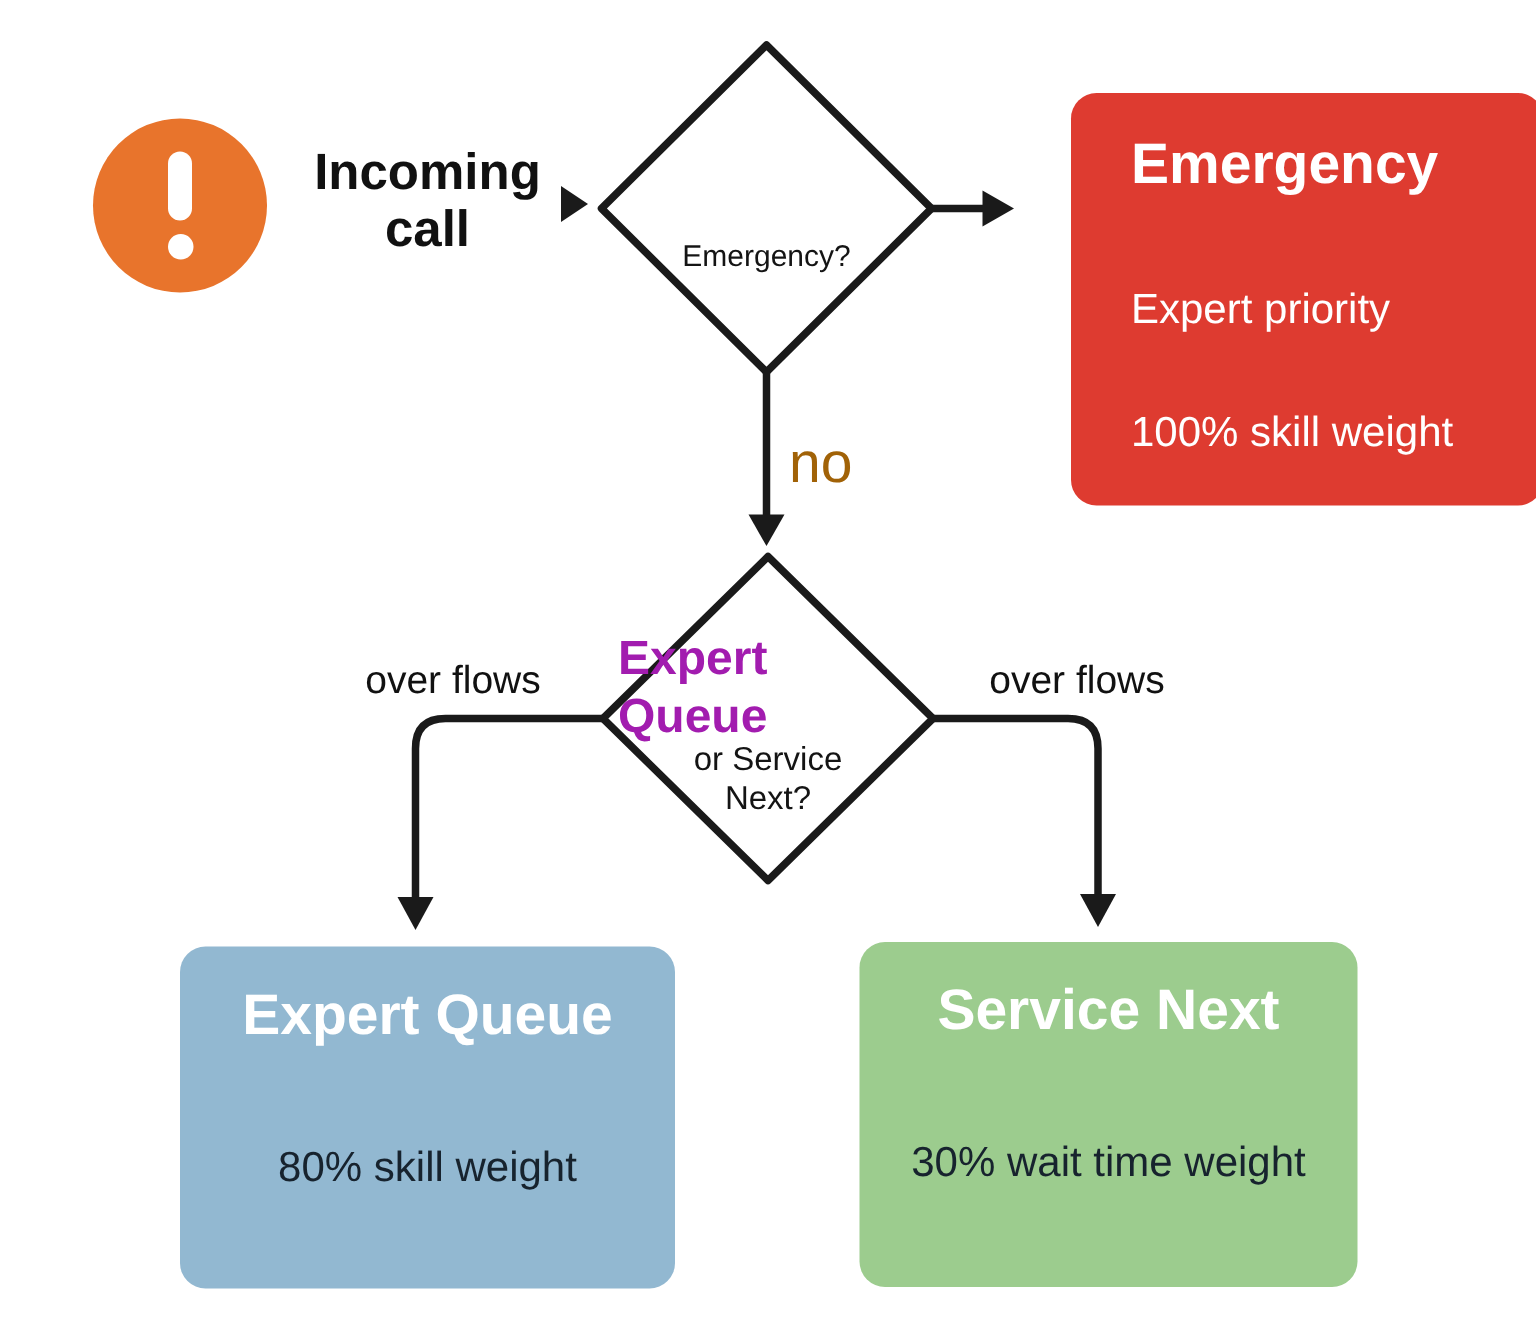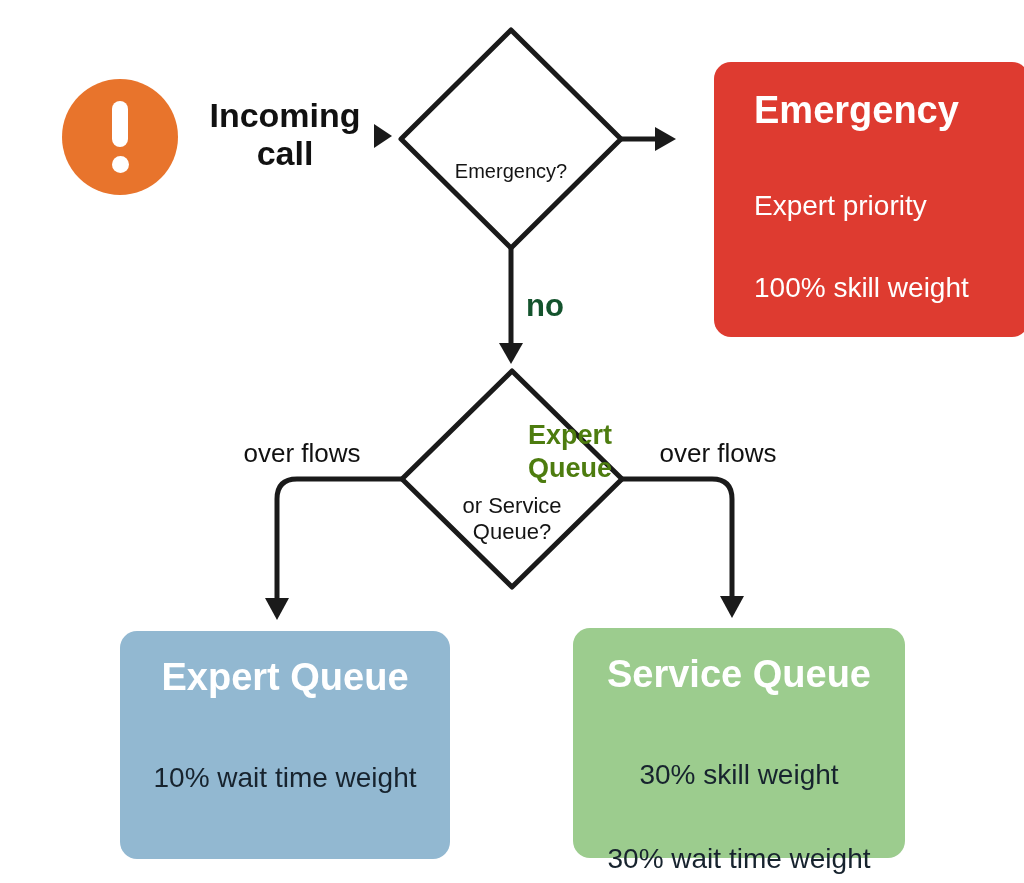--- a/index.html
+++ b/index.html
@@ -26,25 +26,25 @@
     left:197px;top:96px;width:176px;
     text-align:center;font-size:34px;font-weight:bold;color:#111;
     line-height:1.12;white-space:pre-line;
   }
 
   .diamond-label-1{
     left:411px;top:124px;width:200px;text-align:center;
     font-size:20px;font-weight:500;color:#141414;margin-top:36px;
   }
   .edge-label-no{
-    left:526px;top:288px;font-size:31px;font-weight:bold;color:#14532d;
+    left:526px;top:288px;font-size:38px;font-weight:normal;color:#a16207;
   }
   .diamond2-title{
-    left:412px;top:419px;width:200px;text-align:right;
-    font-size:27px;font-weight:bold;color:#4d7c0f;
+    left:412px;top:419px;width:200px;text-align:left;
+    font-size:32px;font-weight:bold;color:#a21caf;
     line-height:1.22;white-space:pre-line;
   }
   .diamond2-subtitle{
     left:412px;top:493px;width:200px;text-align:center;
     font-size:22px;font-weight:400;color:#141414;
     line-height:1.16;white-space:pre-line;
   }
   .overflow-label{
     width:180px;text-align:center;top:438px;
     font-size:26px;font-weight:400;color:#111;
@@ -109,45 +109,44 @@
   <div class="abs incoming-label">Incoming
 call</div>
 
   <div class="abs diamond-label-1">Emergency?</div>
 
   <div class="abs edge-label-no">no</div>
 
   <div class="abs diamond2-title">Expert
 Queue</div>
   <div class="abs diamond2-subtitle">or Service
-Queue?</div>
+Next?</div>
 
   <div class="abs overflow-label overflow-left">over flows</div>
   <div class="abs overflow-label overflow-right">over flows</div>
 
   <div class="abs node-box box-emergency">
     <div class="box-title">Emergency</div>
     <div class="box-lines">
       <div>Expert priority</div>
       <div>100% skill weight</div>
       <div>→ Next available
 agent</div>
     </div>
   </div>
 
   <div class="abs node-box box-queue box-expert">
     <div class="box-title">Expert Queue</div>
     <div class="box-lines">
-      <div>10% wait time weight</div>
+      <div>80% skill weight</div>
       
     </div>
   </div>
 
   <div class="abs node-box box-queue box-service">
-    <div class="box-title">Service Queue</div>
+    <div class="box-title">Service Next</div>
     <div class="box-lines">
-      <div>30% skill weight</div>
       <div>30% wait time weight</div>
       
     </div>
   </div>
 
 </div>
 
 </body></html>

